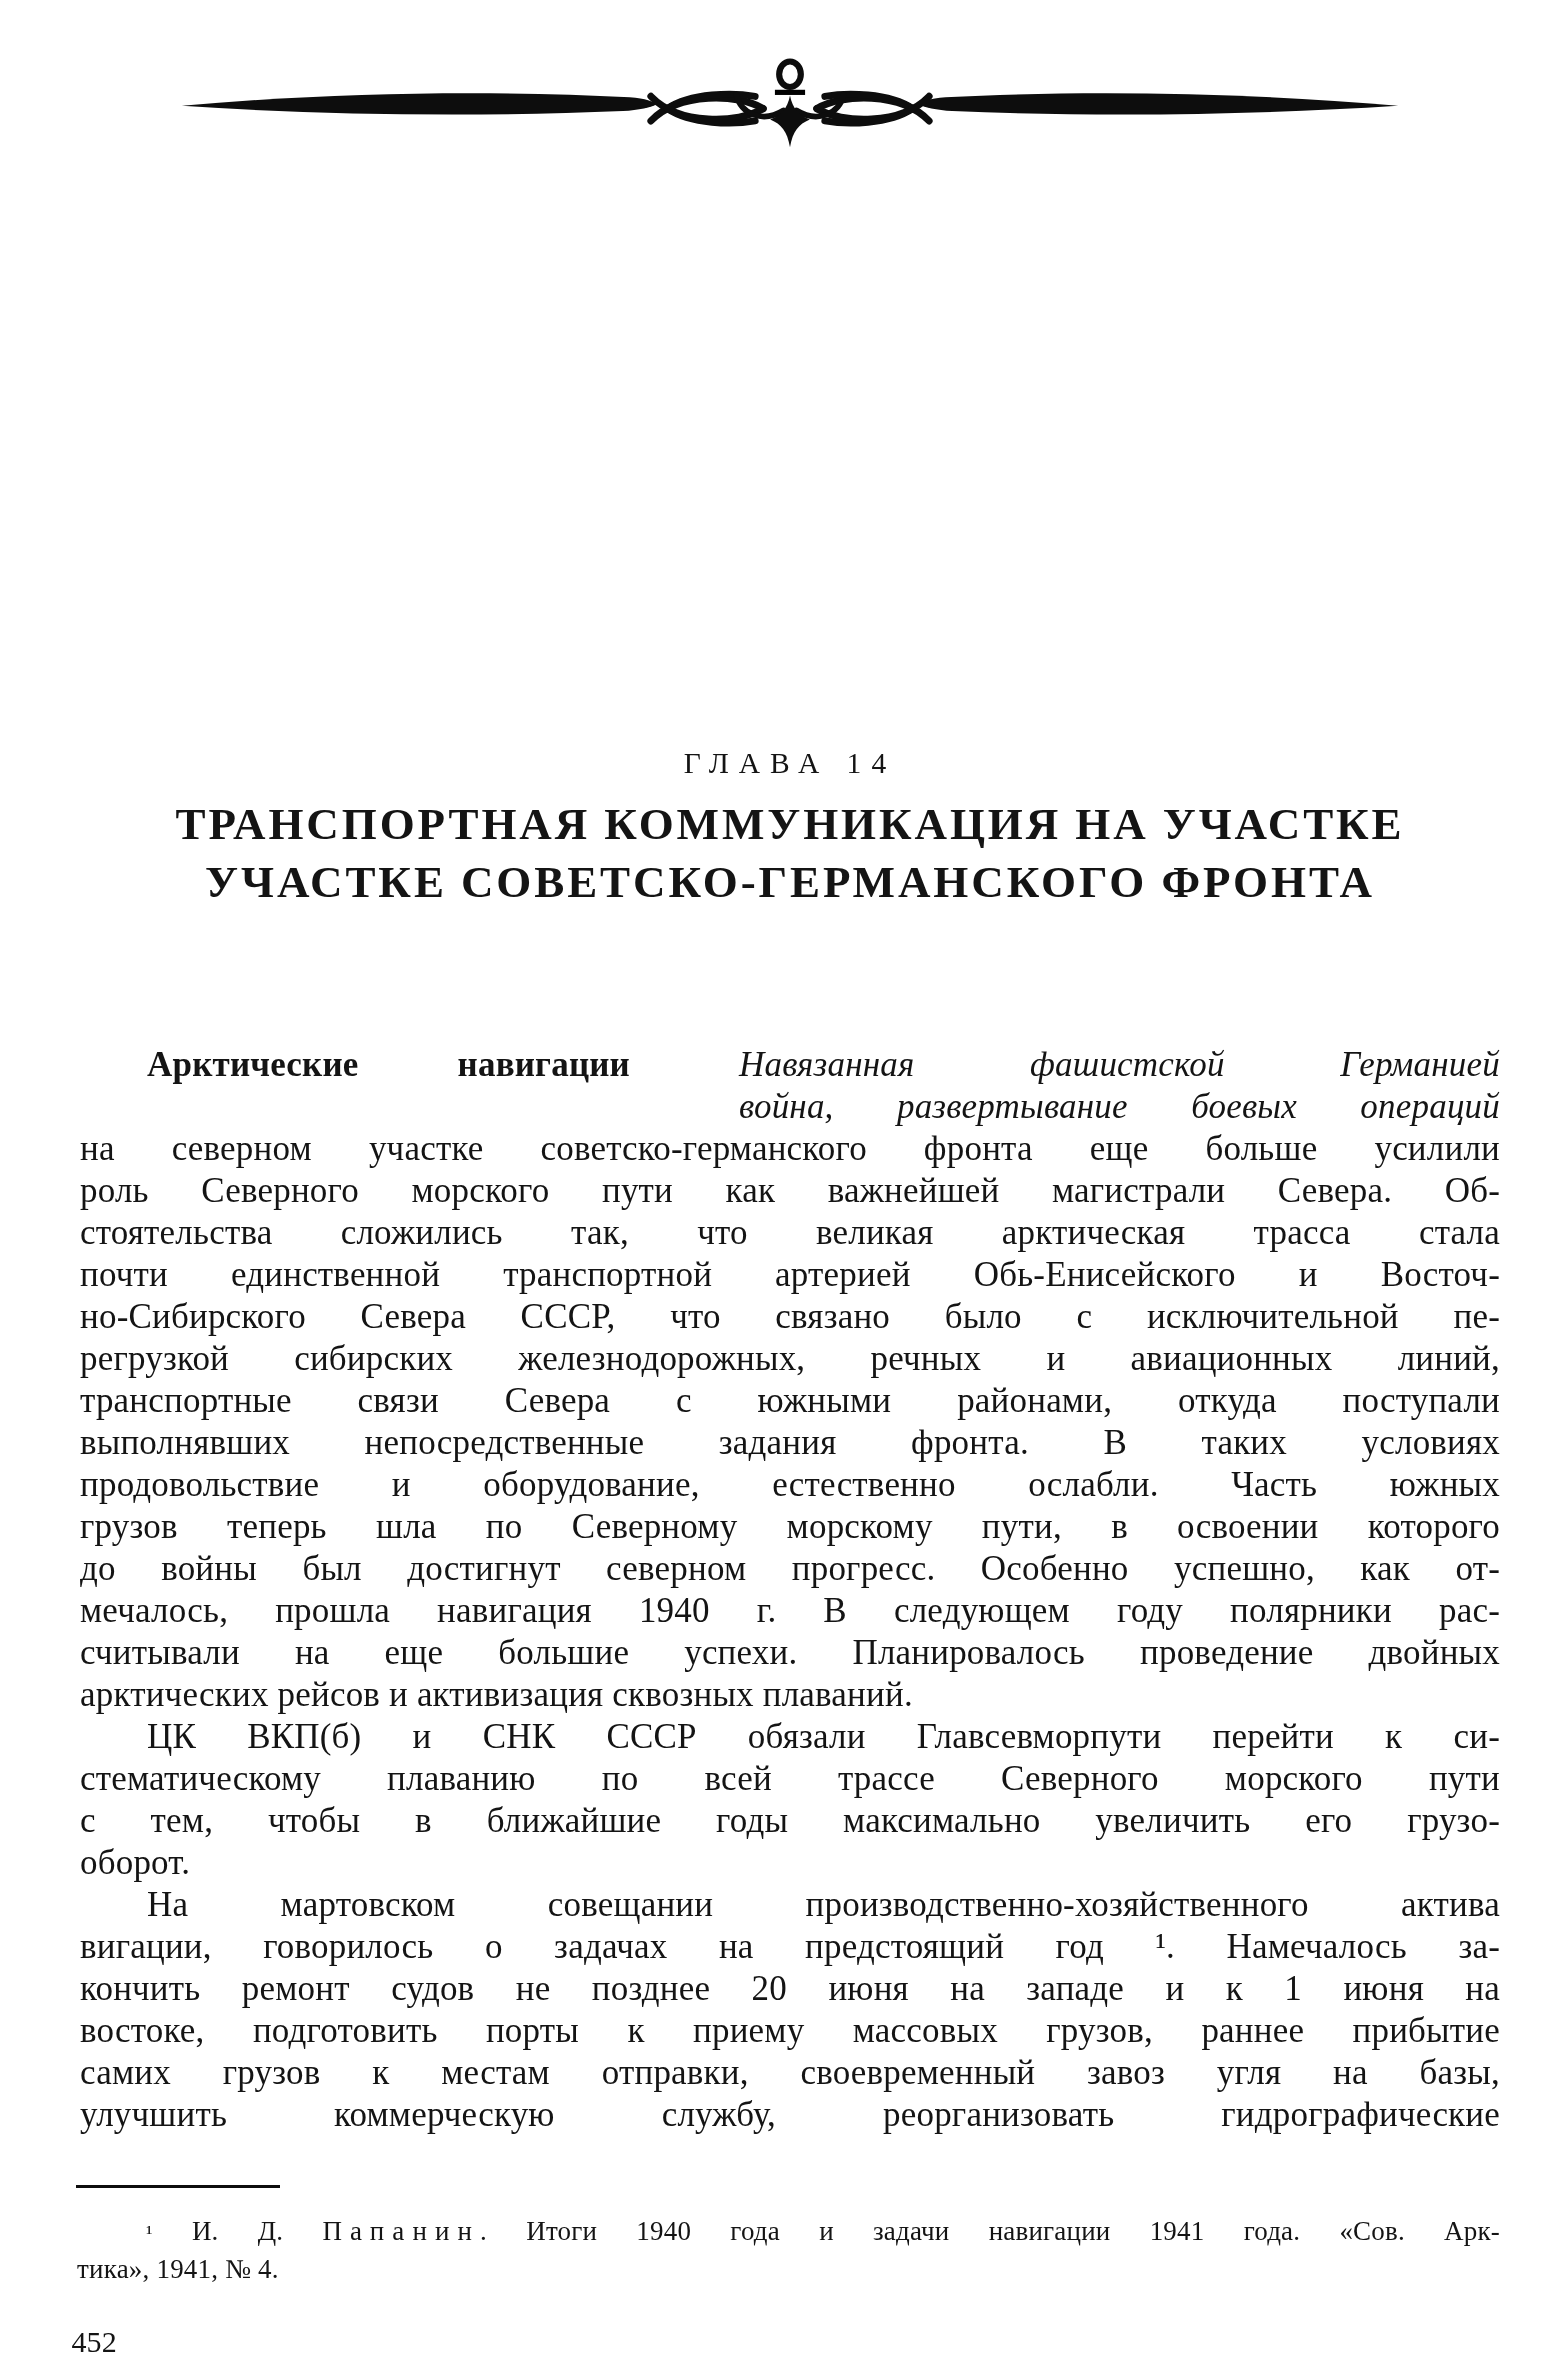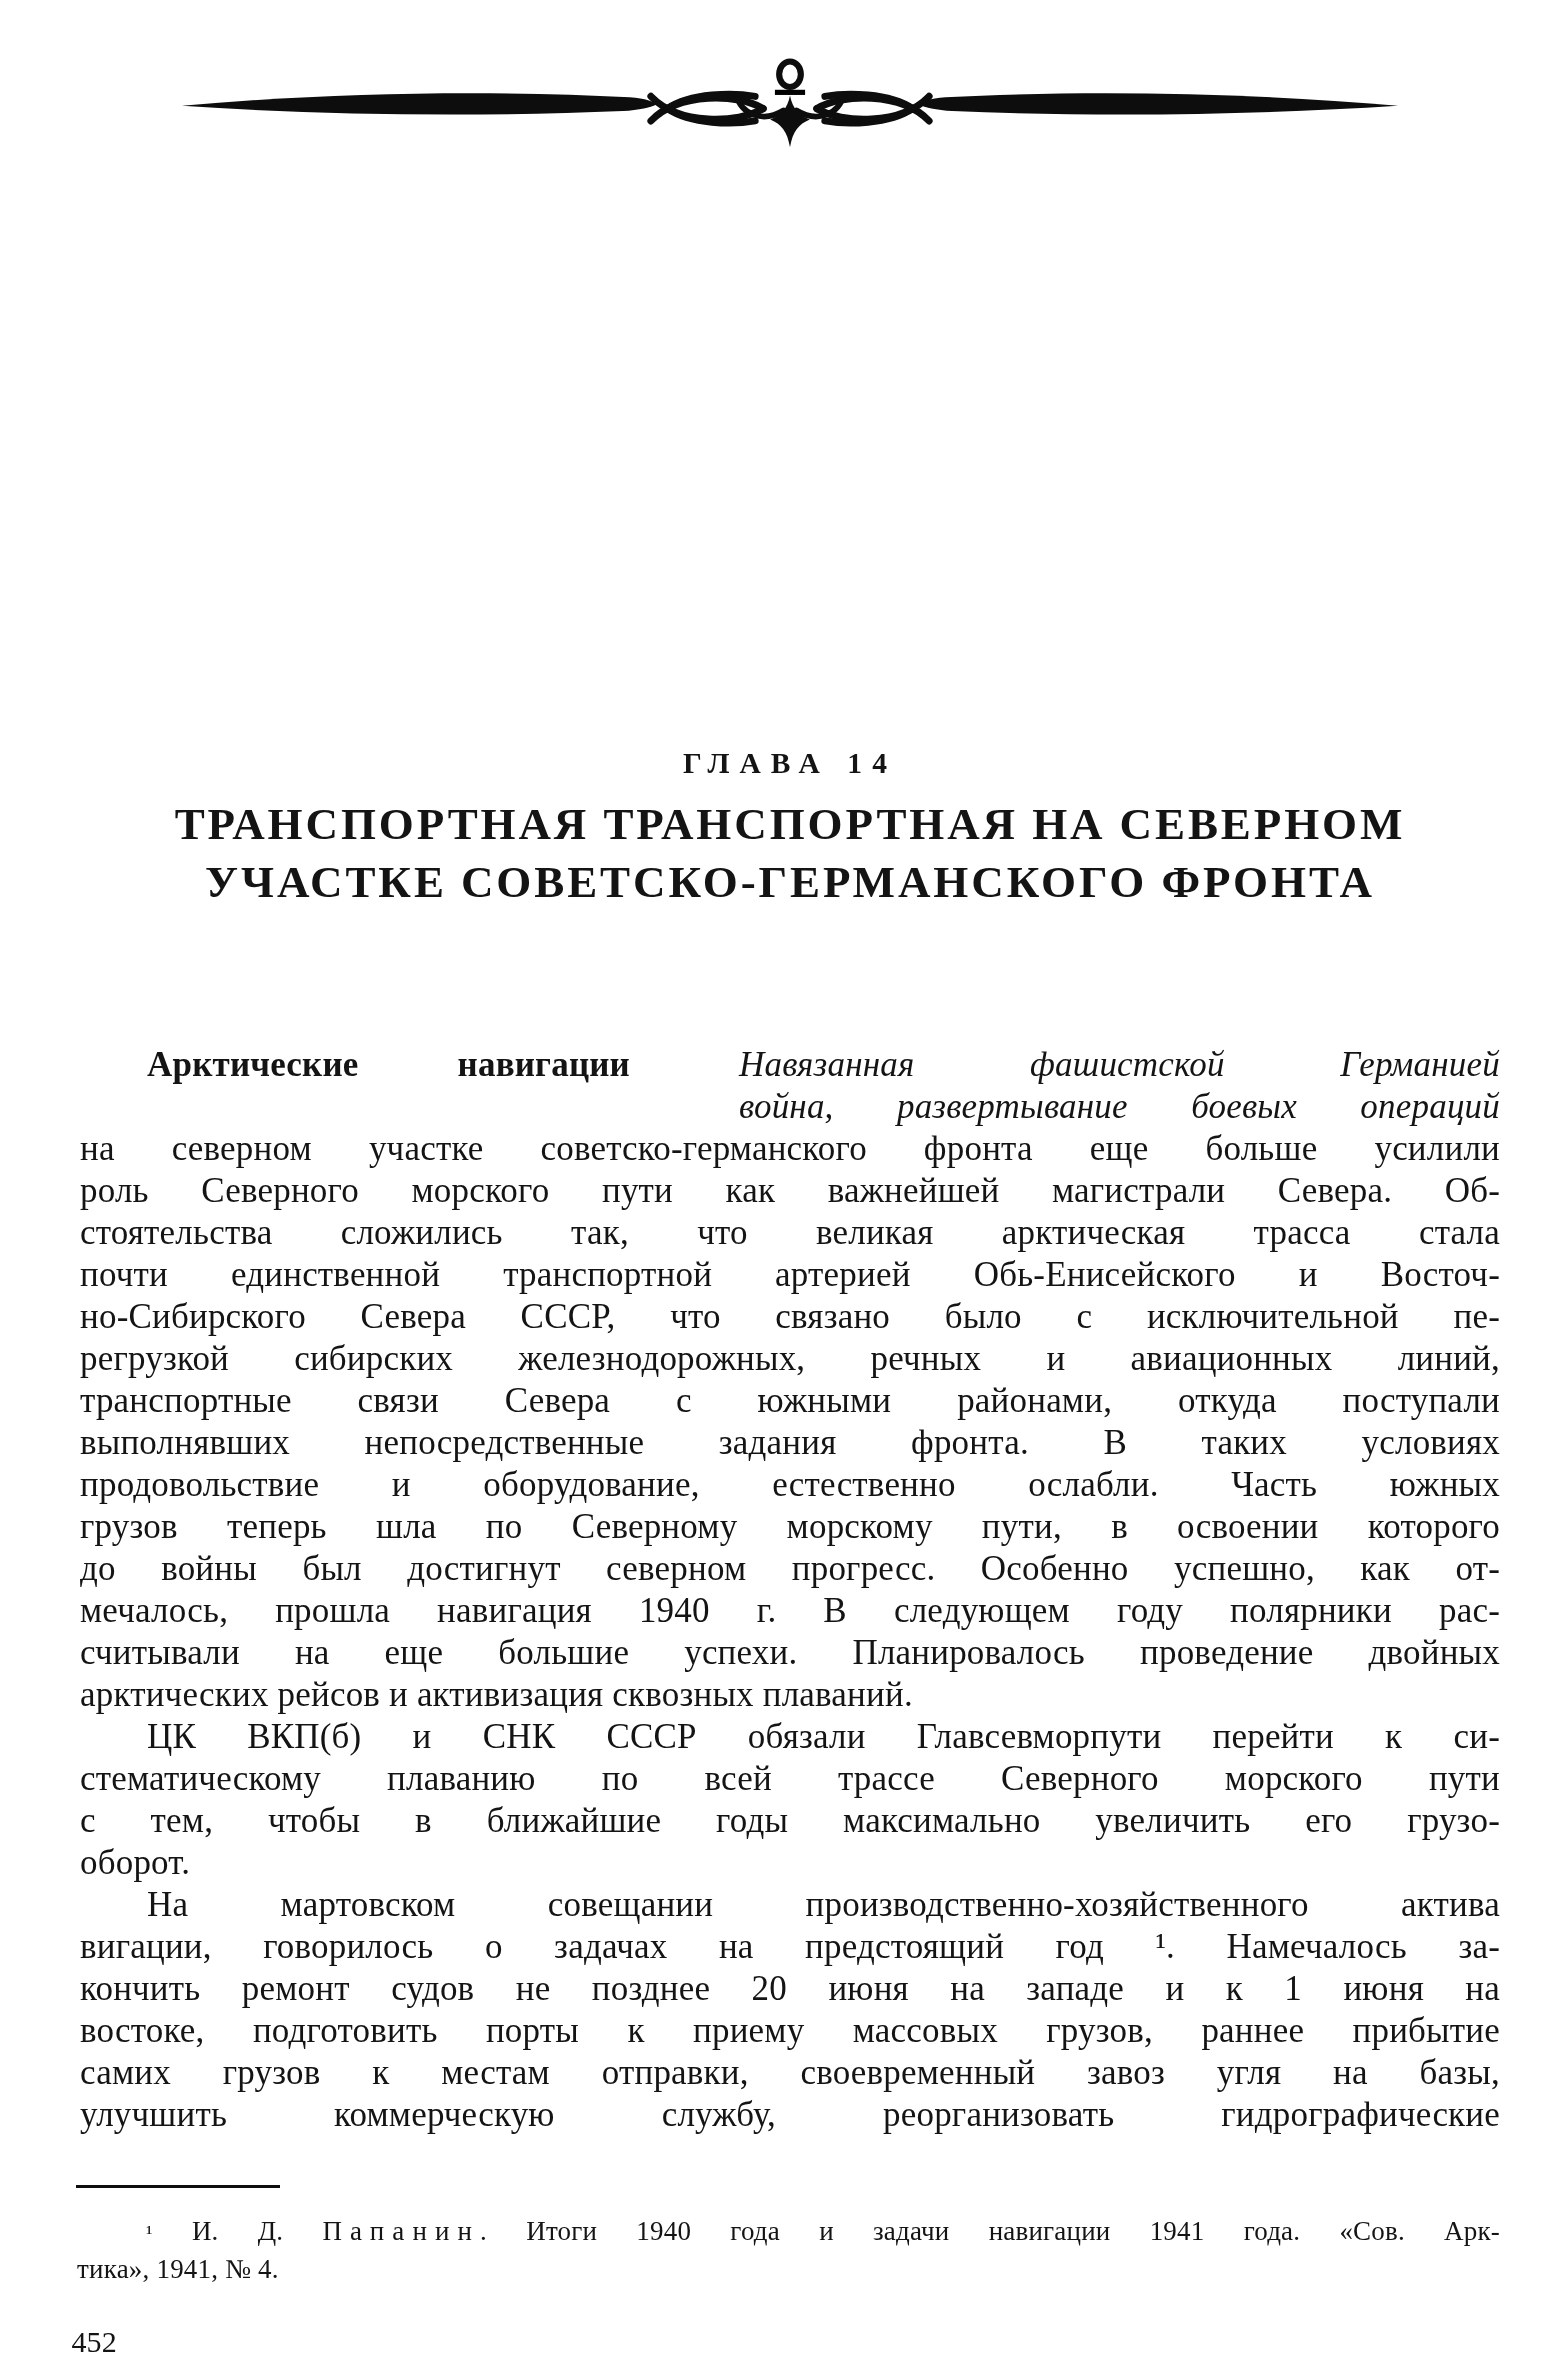--- a/index.html
+++ b/index.html
@@ -10,21 +10,21 @@
     color:#141414;
     font-family:"Liberation Serif","DejaVu Serif",serif;
     overflow:hidden;
   }
   
   .ornament{position:absolute;top:53px;left:174px;width:1232px;height:99px;}
   
   .chapter-label{
     position:absolute;top:746px;left:80px;width:1420px;
     text-align:center;font-size:29.5px;line-height:34px;
-    letter-spacing:0.34em;font-weight:700;
+    letter-spacing:0.34em;font-weight:400;
   }
   
   .chapter-title{
     position:absolute;top:795px;left:80px;width:1420px;margin:0;
     text-align:center;font-size:45px;line-height:58px;
     font-weight:700;letter-spacing:2.9px;
   }
   .chapter-title .t-line{display:block;}
   
   .text-block{
@@ -86,21 +86,21 @@
       <rect x="1268" y="78" width="64" height="11"></rect>
       <path d="M1186,88 C1196,132 1244,148 1286,122" fill="none" stroke="#0d0d0d" stroke-width="12" stroke-linecap="round"></path>
       <path d="M1414,88 C1404,132 1356,148 1314,122" fill="none" stroke="#0d0d0d" stroke-width="12" stroke-linecap="round"></path>
       <path d="M1300,90 C1306,118 1318,132 1342,141 C1318,151 1306,166 1300,200 C1294,166 1282,151 1258,141 C1282,132 1294,118 1300,90 Z" fill="#0d0d0d"></path>
     </g>
   </svg>
 
   <div class="chapter-label">ГЛАВА 14</div>
 
   <h1 class="chapter-title">
-    <span class="t-line">ТРАНСПОРТНАЯ ТРАНСПОРТНАЯ НА СЕВЕРНОМ</span>
+    <span class="t-line">ТРАНСПОРТНАЯ КОММУНИКАЦИЯ НА УЧАСТКЕ</span>
     <span class="t-line">УЧАСТКЕ СОВЕТСКО-ГЕРМАНСКОГО ФРОНТА</span>
   </h1>
 
   <div class="text-block">
 
     <div class="lead-row">
       <div class="run-in">
         <span>Арктические</span>
         <span>навигации</span>
       </div>

